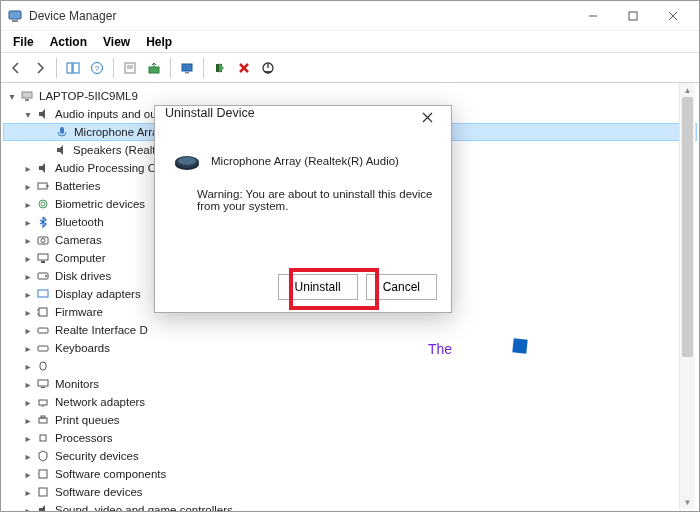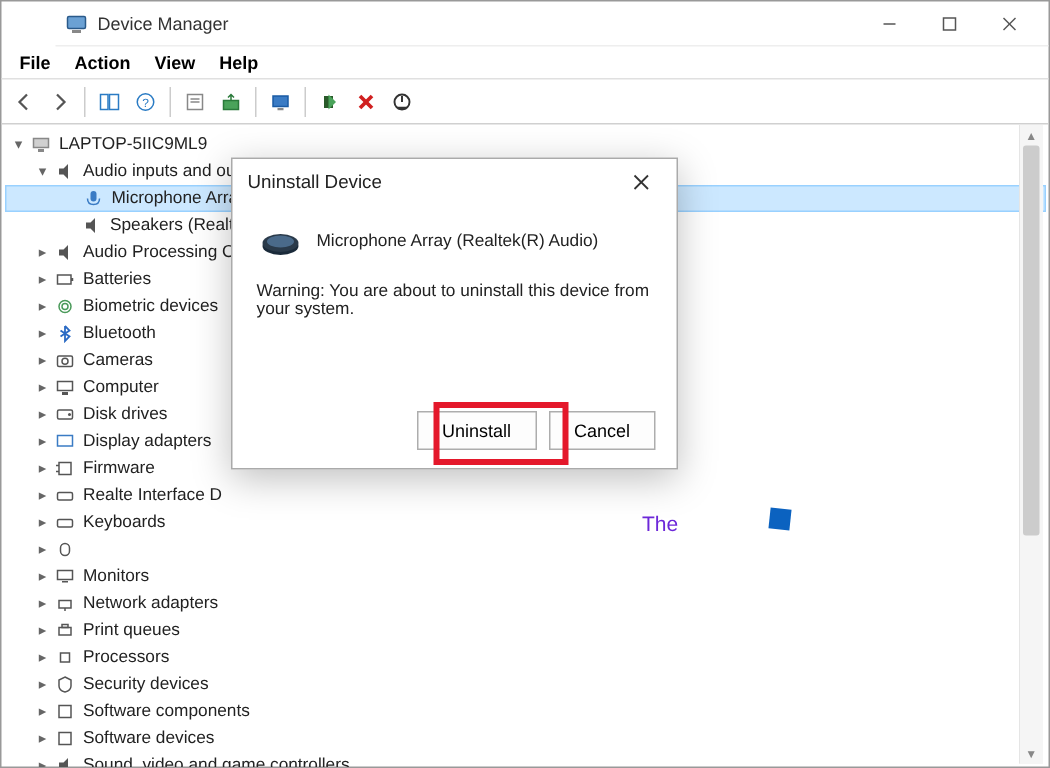--- a/index.html
+++ b/index.html
@@ -1,19 +1,19 @@
 <!DOCTYPE html>
 <html><head>
 <meta charset="utf-8">
 <style>
 * { box-sizing: border-box; margin: 0; padding: 0; font-family: "Segoe UI", Tahoma, sans-serif; }
 body { background: #f0f0f0; width: 700px; height: 512px; overflow: hidden; position: relative; }
 
 .window { width: 700px; height: 512px; background: #fff; border: 1px solid #999; position: relative; }
-.titlebar { height: 30px; display: flex; align-items: center; padding: 0 6px; border-bottom: 1px solid #eee; margin-left: 36px; }
+.titlebar { height: 30px; display: flex; align-items: center; padding: 0 6px; border-bottom: 1px solid #eee; }
 .titlebar .app-icon { width: 16px; height: 16px; margin-right: 6px; }
 .titlebar .title { font-size: 12px; flex: 1; color: #333; }
 .win-btn { width: 40px; height: 28px; display: flex; align-items: center; justify-content: center; color: #777; }
 .win-btn svg { width: 10px; height: 10px; }
 
 .menubar { height: 22px; display: flex; align-items: center; padding: 0 4px; border-bottom: 1px solid #e0e0e0; font-size: 12px; }
 .menubar span { padding: 2px 8px; font-weight: bold; }
 
 .toolbar { height: 30px; display: flex; align-items: center; padding: 0 4px; border-bottom: 1px solid #d0d0d0; gap: 2px; }
 .tb-btn { width: 22px; height: 22px; display: flex; align-items: center; justify-content: center; border: 1px solid transparent; }
@@ -23,25 +23,25 @@
 .tree { width: 100%; overflow: auto; padding: 4px 2px; font-size: 11.5px; color: #222; }
 .tree-item { display: flex; align-items: center; height: 18px; white-space: nowrap; }
 .tree-item .expander { width: 14px; text-align: center; color: #666; font-size: 10px; display: inline-block; }
 .tree-item .icon { width: 16px; height: 16px; margin-right: 4px; display: flex; align-items: center; justify-content: center; }
 .tree-item.selected { background: #cce8ff; border: 1px solid #99d1ff; height: 18px; }
 .pad0 { padding-left: 2px; }
 .pad1 { padding-left: 18px; }
 .pad3 { padding-left: 50px; }
 
 .dialog { position: absolute; left: 153px; top: 104px; width: 298px; height: 208px; background: #fff; border: 1px solid #aaa; box-shadow: 0 6px 24px rgba(0,0,0,0.25); z-index: 10; }
-.dlg-title { height: 30px; display: flex; align-items: center; padding: 0 10px; font-size: 12.5px; color: #222; }
+.dlg-title { height: 30px; display: flex; align-items: flex-start; padding: 0 10px; font-size: 12.5px; color: #222; }
 .dlg-title .close { margin-left: auto; width: 28px; height: 22px; display: flex; align-items: center; justify-content: center; color: #555; }
 .dlg-body { padding: 8px 12px; font-size: 11.5px; color: #222; }
 .dlg-device { display: flex; align-items: center; gap: 10px; padding: 6px 0 16px 6px; }
-.dlg-warning { padding: 0 4px; }
+.dlg-warning { padding: 0 4px; margin-left: 26px; }
 .dlg-buttons { position: absolute; bottom: 12px; right: 14px; display: flex; gap: 8px; }
 .btn { border: 1px solid #adadad; background: #fdfdfd; padding: 5px 16px; font-size: 12px; min-width: 66px; text-align: center; }
 
 .highlight-box { position: absolute; left: 288px; top: 267px; width: 90px; height: 42px; border: 4px solid #e4182b; z-index: 20; pointer-events: none; }
 
 .watermark { position: absolute; left: 427px; top: 340px; font-size: 14px; color: #6d28d9; line-height: 1.2; z-index: 5; }
 .watermark .sq { width: 14px; height: 14px; background: #0b62c0; position: absolute; left: 85px; top: -2px; transform: rotate(6deg); }
 
 .scrollbar-v { position: absolute; right: 4px; top: 82px; bottom: 2px; width: 16px; background: #f5f5f5; border-left: 1px solid #e5e5e5; }
 .scrollbar-v .thumb { position: absolute; left: 2px; right: 2px; top: 14px; height: 260px; background: #ccc; border-radius: 2px; }

